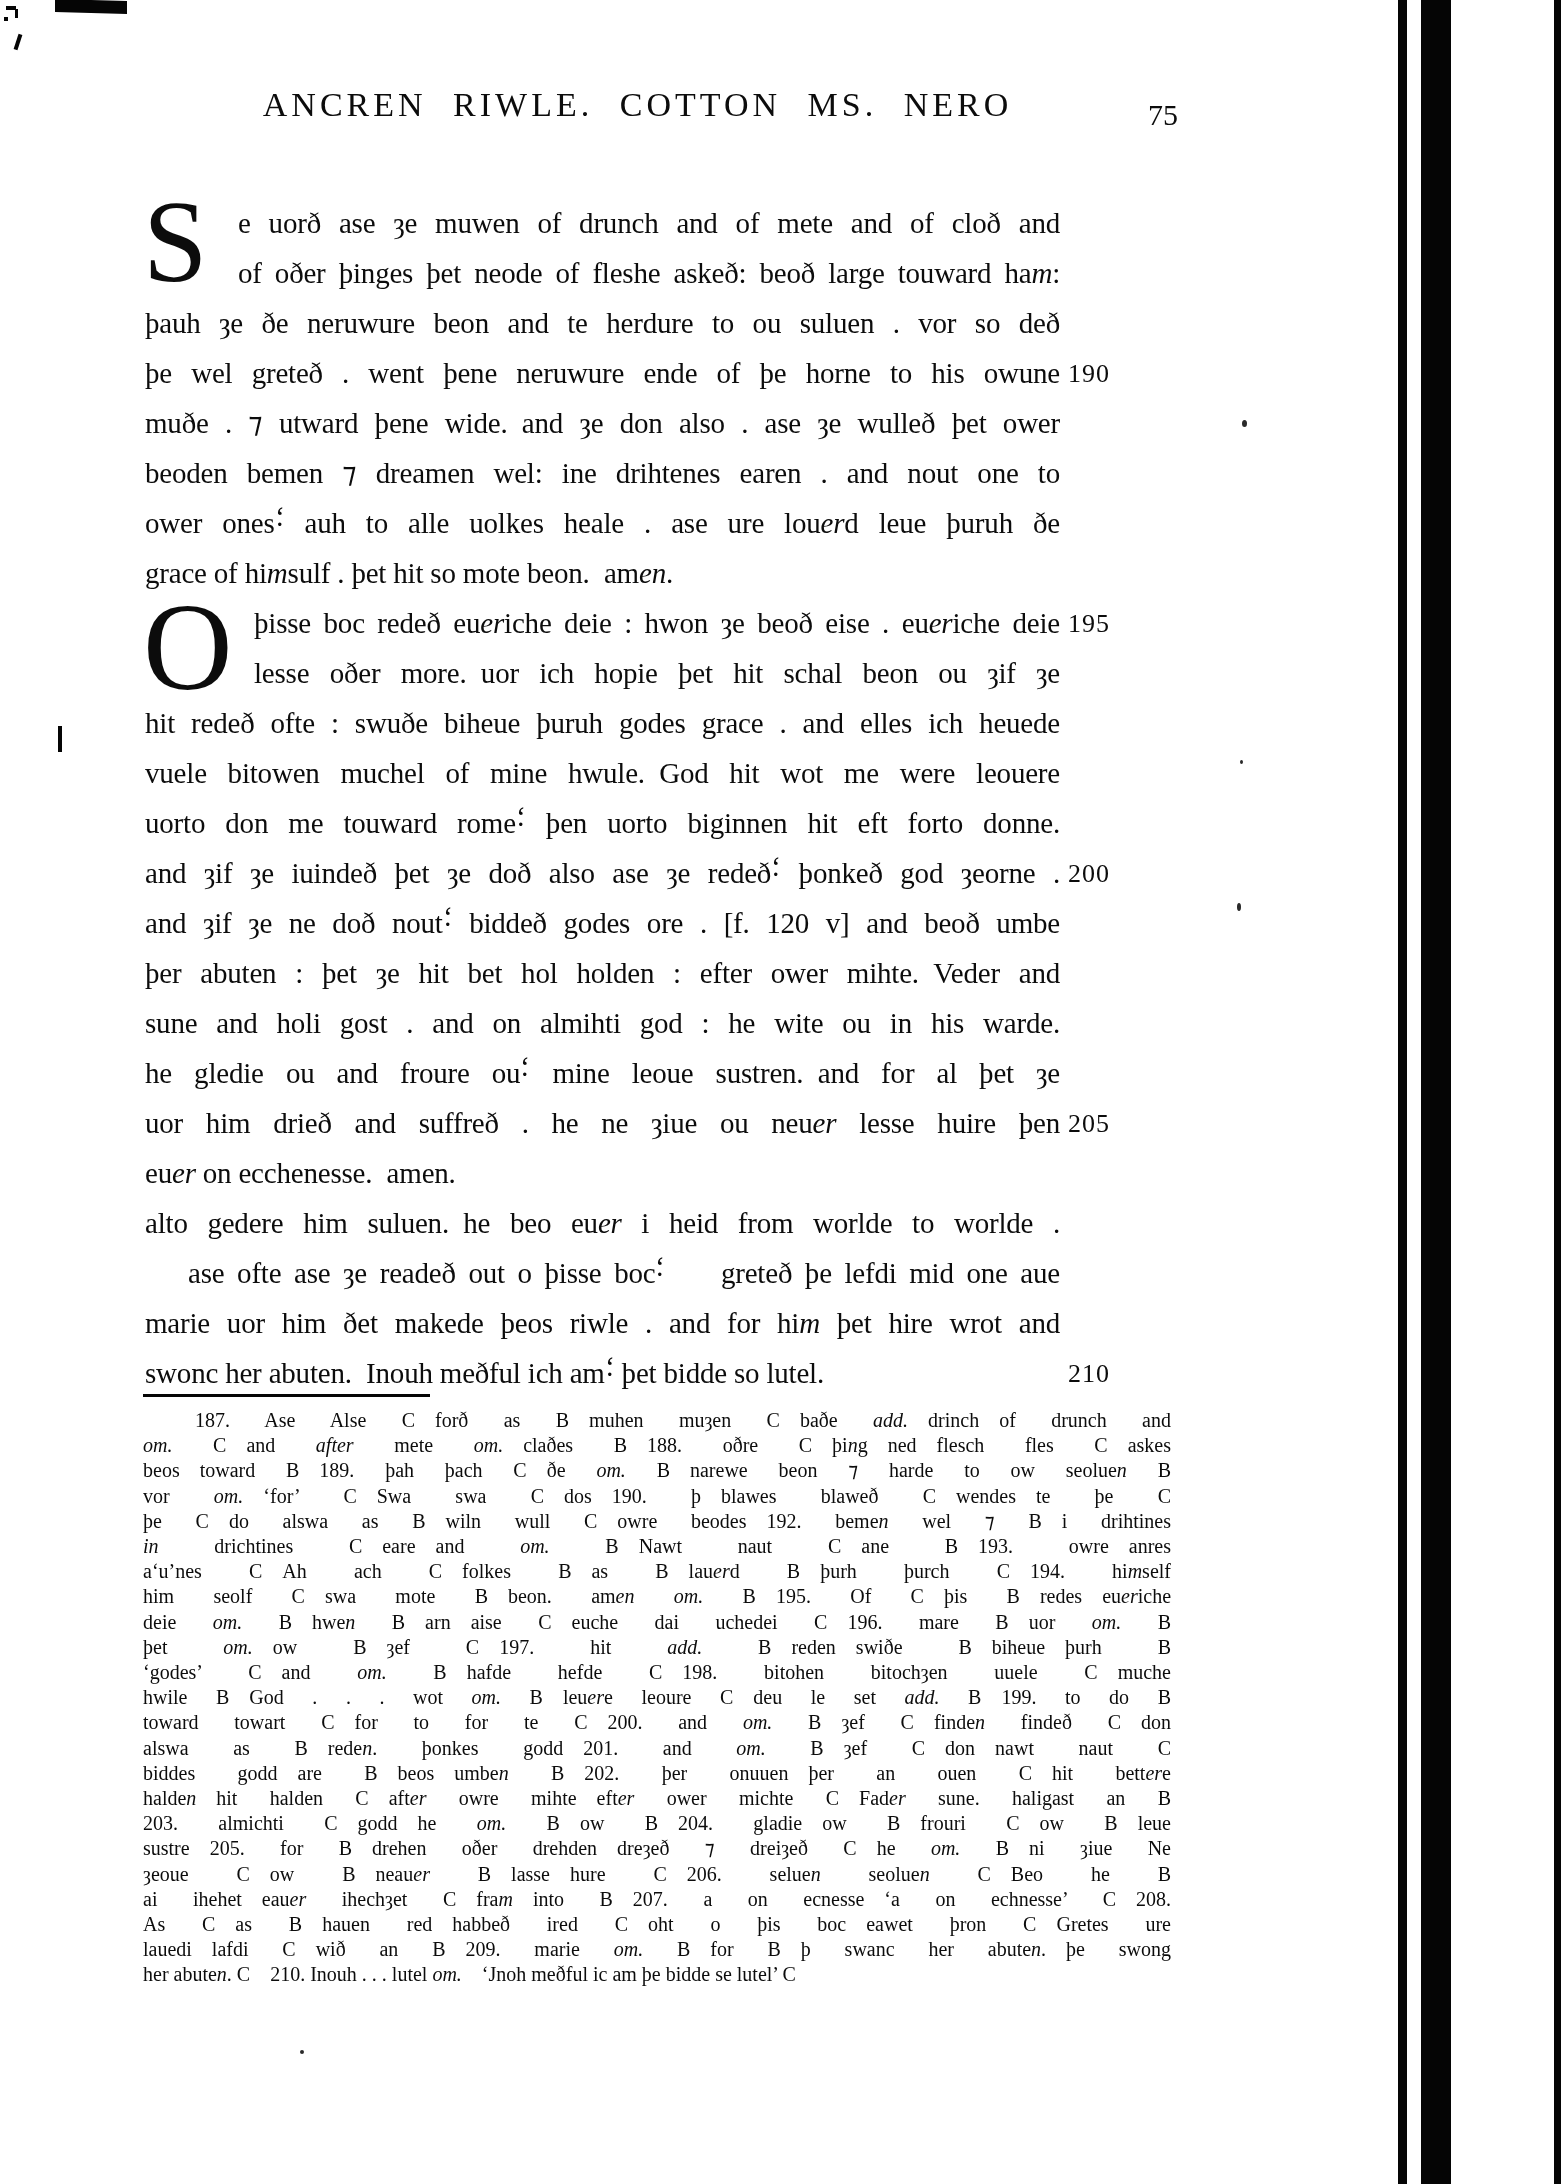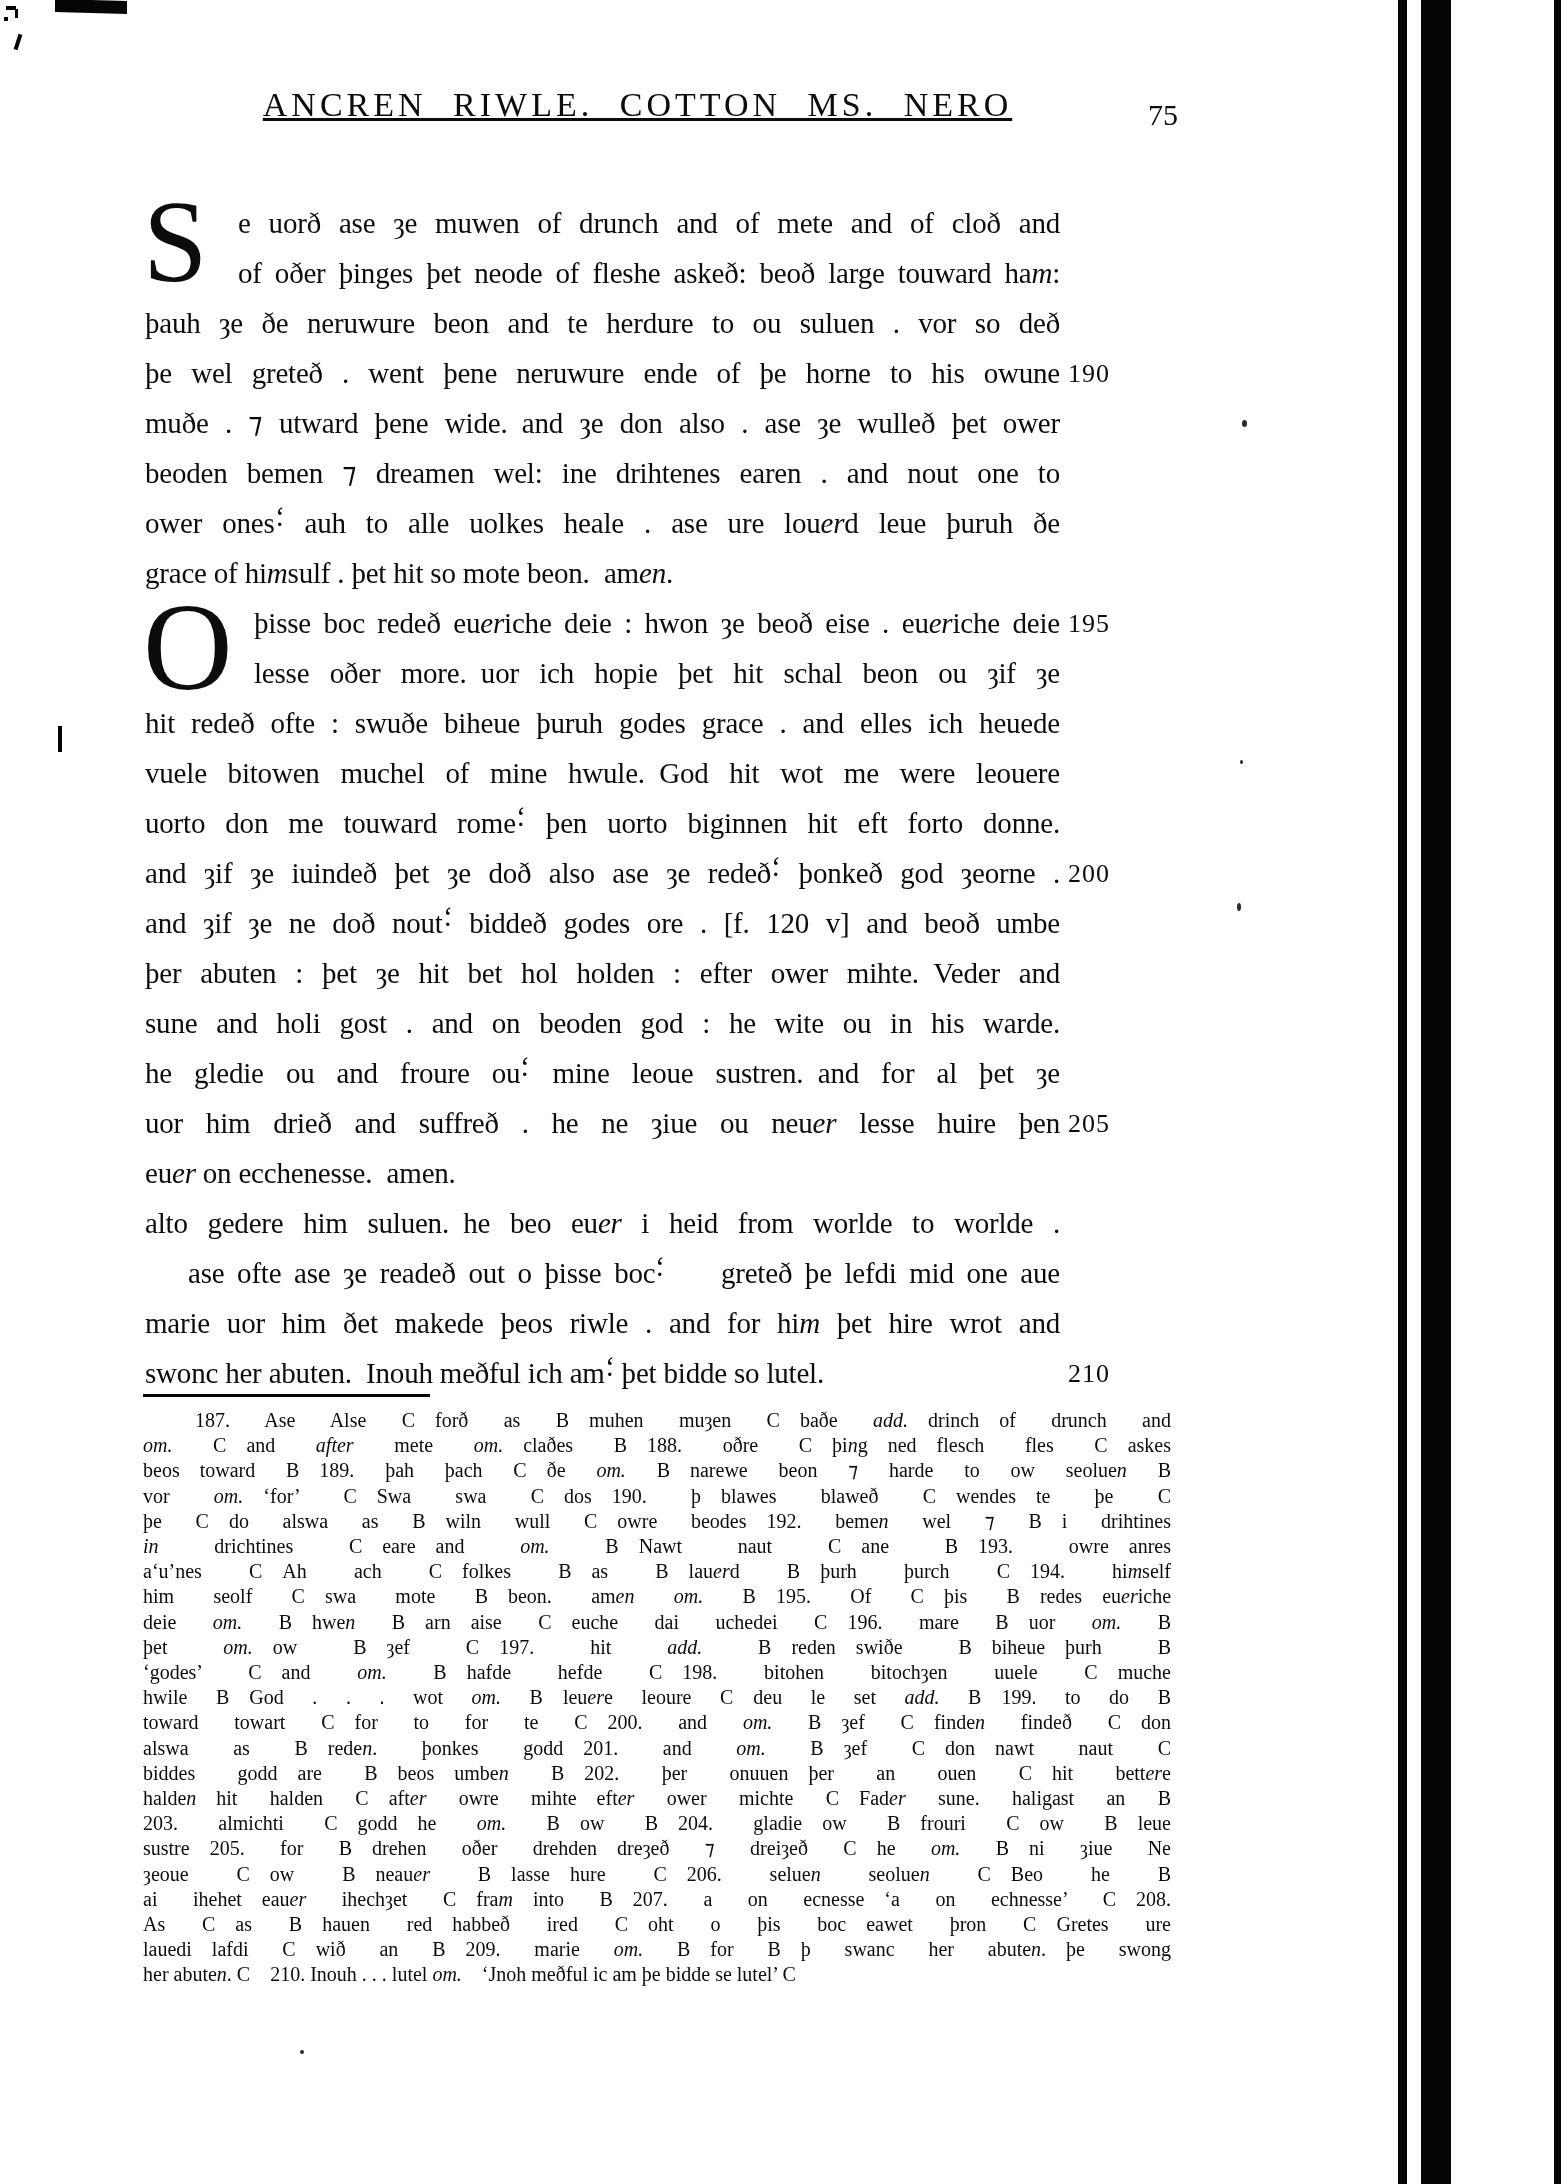--- a/index.html
+++ b/index.html
@@ -26,21 +26,20 @@
   .sp1{left:1242px;top:420px;width:5px;height:7px;}
   .sp2{left:1237px;top:903px;width:4px;height:8px;}
   .sp3{left:1240px;top:760px;width:3px;height:4px;}
   .sp4{left:300px;top:2050px;width:4px;height:4px;}
   
   .header{position:absolute;left:145px;top:86px;width:915px;}
   .title{
     text-align:center;margin-left:70px;
     font-size:34px;letter-spacing:4px;word-spacing:14px;
     white-space:nowrap;
-    text-decoration:underline;
   }
   .pagenum{position:absolute;right:-118px;top:4px;font-size:30px;margin-top:8px;}
   
   .main{
     position:absolute;left:145px;top:198px;width:915px;
     font-size:29px;line-height:50px;letter-spacing:-0.2px;
   }
   .para{position:relative;}
   .dropcap{position:absolute;left:-2px;line-height:1;}
   .dc-s{font-size:116px;top:-14px;}
@@ -109,21 +108,21 @@
     <section class="para">
       <span class="dropcap dc-o">O</span>
       <div class="tl cap1"><span>þisse boc redeð eu<i>er</i>iche deie : hwon ȝe beoð eise . eu<i>er</i>iche deie</span><span class="mn">195</span></div>
       <div class="tl cap1"><span>lesse oðer more. uor ich hopie þet hit schal beon ou ȝif ȝe</span><span class="mn"></span></div>
       <div class="tl"><span>hit redeð ofte : swuðe biheue þuruh godes grace . and elles ich heuede</span><span class="mn"></span></div>
       <div class="tl"><span>vuele bitowen muchel of mine hwule. God hit wot me were leouere</span><span class="mn"></span></div>
       <div class="tl"><span>uorto don me touward rome<span class="pe">;</span> þen uorto biginnen hit eft forto donne.</span><span class="mn"></span></div>
       <div class="tl"><span>and ȝif ȝe iuindeð þet ȝe doð also ase ȝe redeð<span class="pe">;</span> þonkeð god ȝeorne .</span><span class="mn">200</span></div>
       <div class="tl"><span>and ȝif ȝe ne doð nout<span class="pe">;</span> biddeð godes ore . [f. 120 v] and beoð umbe</span><span class="mn"></span></div>
       <div class="tl"><span>þer abuten : þet ȝe hit bet hol holden : efter ower mihte. Veder and</span><span class="mn"></span></div>
-      <div class="tl"><span>sune and holi gost . and on beoden god : he wite ou in his warde.</span><span class="mn"></span></div>
+      <div class="tl"><span>sune and holi gost . and on almihti god : he wite ou in his warde.</span><span class="mn"></span></div>
       <div class="tl"><span>he gledie ou and froure ou<span class="pe">;</span> mine leoue sustren. and for al þet ȝe</span><span class="mn"></span></div>
       <div class="tl"><span>uor him drieð and suffreð . he ne ȝiue ou neu<i>er</i> lesse huire þen</span><span class="mn">205</span></div>
       <div class="tl short"><span>eu<i>er</i> on ecchenesse. amen.</span><span class="mn"></span></div>
       <div class="tl"><span>alto gedere him suluen. he beo eu<i>er</i> i heid from worlde to worlde .</span><span class="mn"></span></div>
     </section>
 
     <section class="para">
       <div class="tl indent"><span>ase ofte ase ȝe readeð out o þisse boc<span class="pe">;</span> greteð þe lefdi mid one aue</span><span class="mn"></span></div>
       <div class="tl"><span>marie uor him ðet makede þeos riwle . and for hi<i>m</i> þet hire wrot and</span><span class="mn"></span></div>
       <div class="tl short"><span>swonc her abuten. Inouh meðful ich am<span class="pe">;</span> þet bidde so lutel.</span><span class="mn">210</span></div>

